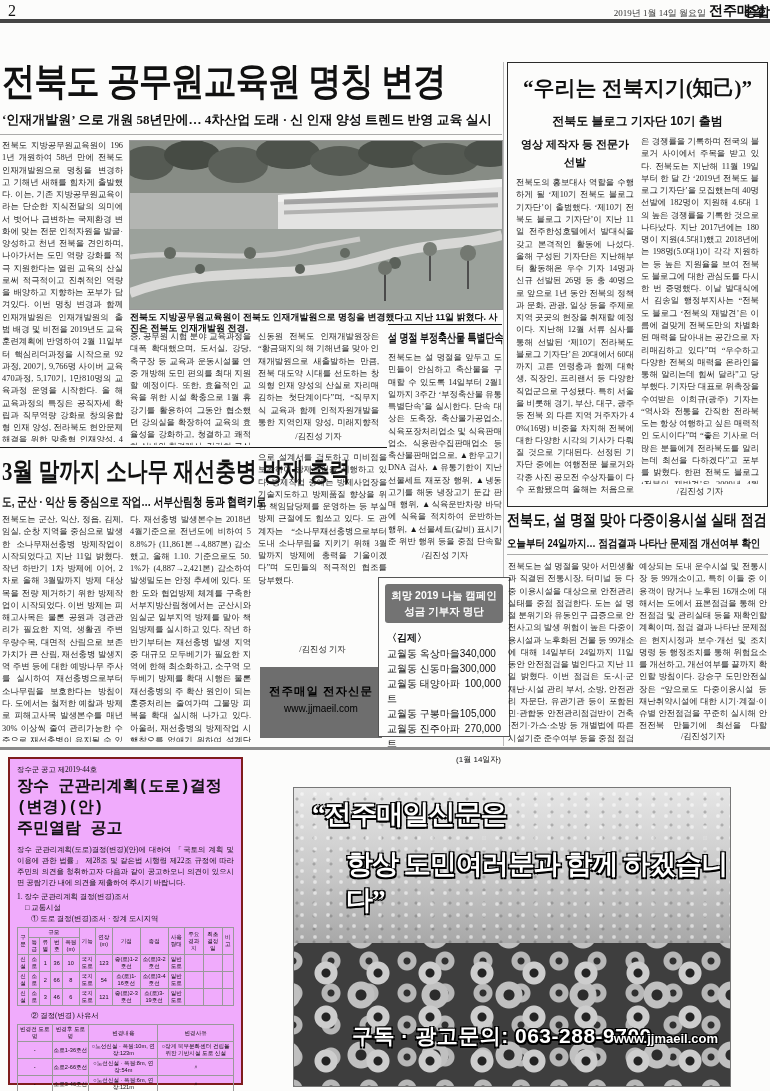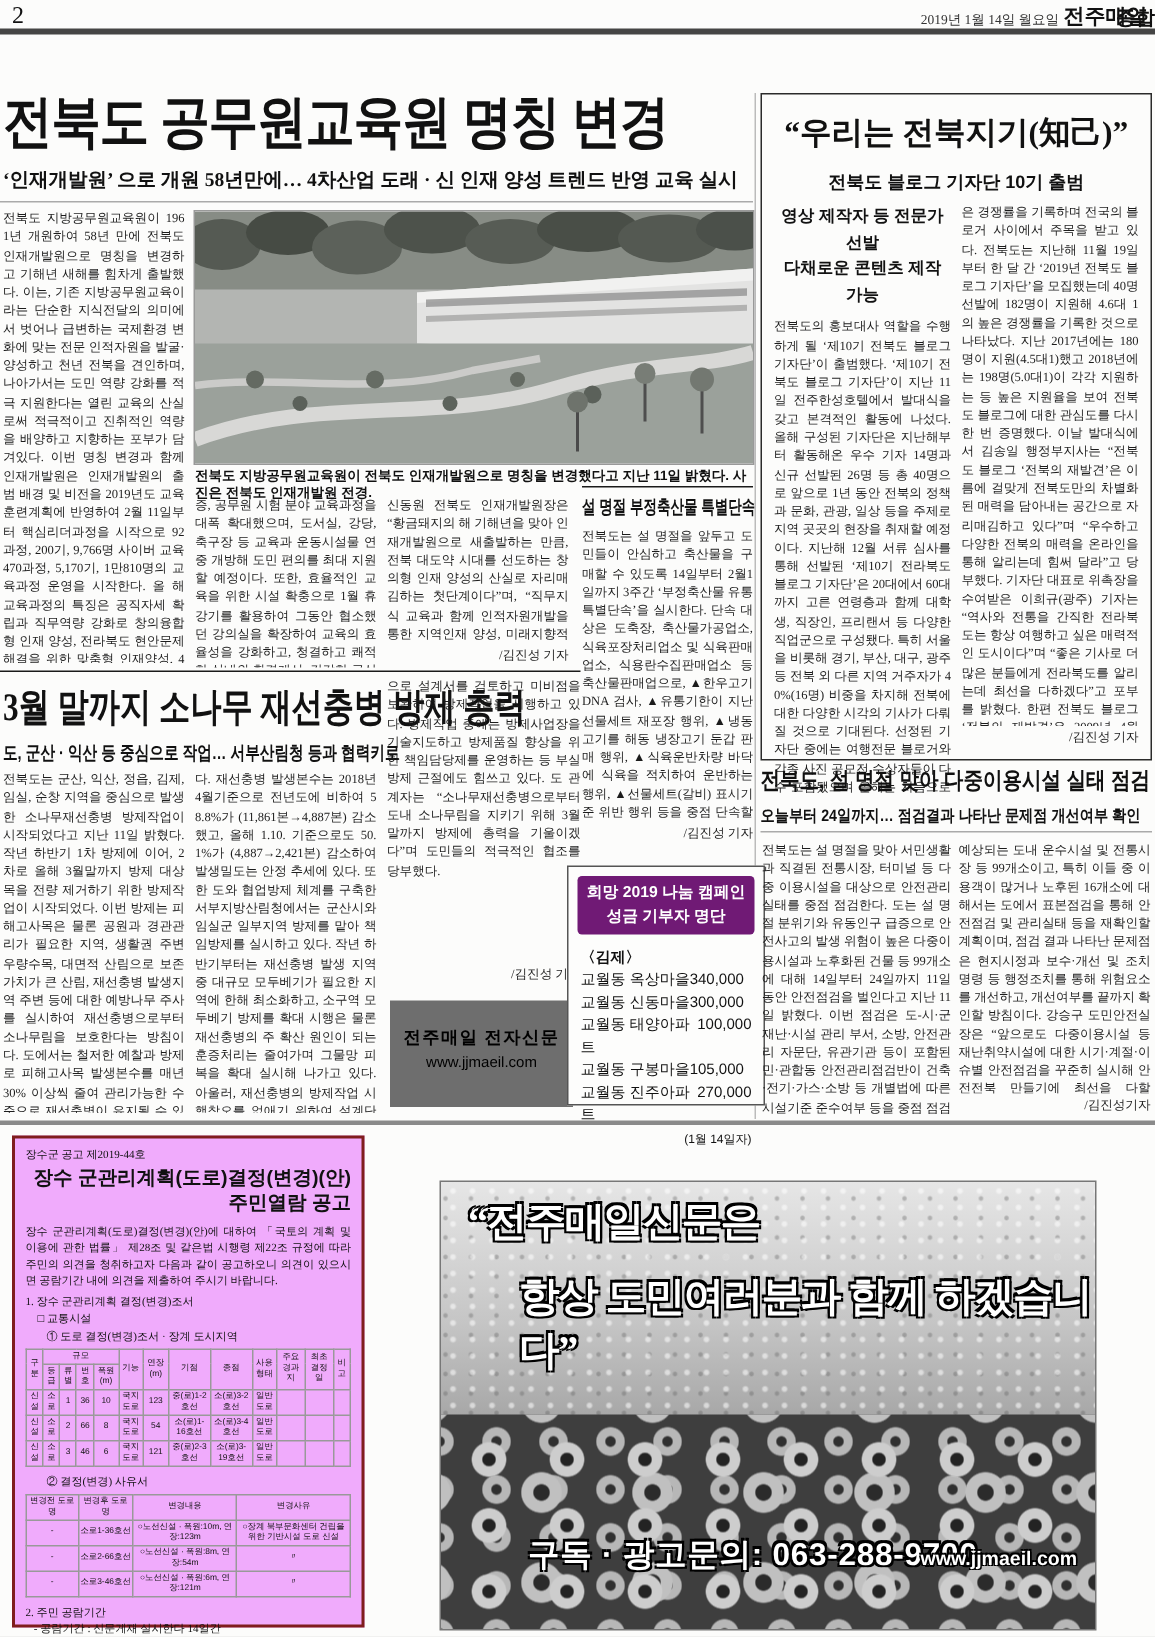--- a/index.html
+++ b/index.html
@@ -3,37 +3,37 @@
 <meta charset="utf-8">
 <style>
   html,body{margin:0;padding:0;background:#e9e9e7;}
   .page{position:relative;width:770px;height:1091px;background:#fcfcfb;margin:0 auto;
         font-family:"Liberation Serif","DejaVu Serif",serif;color:#111;overflow:hidden;}
   .abs{position:absolute;}
   .sans{font-family:"Liberation Sans","DejaVu Sans",sans-serif;}
   .b{font-weight:bold;}
   .jt{text-align:justify;word-break:break-all;overflow:hidden;}
   .body-txt{font-size:8.4px;line-height:1.46;color:#1c1c1c;}
-  .byline{text-align:right;font-size:8.4px;margin-top:2px;color:#1c1c1c;}
+  .byline{text-align:center;font-size:8.4px;margin-top:2px;color:#1c1c1c;}
   .nowrap{white-space:nowrap;}
   .sx87{transform:scaleX(.87);transform-origin:0 50%;}
   .sx80{transform:scaleX(.80);transform-origin:0 50%;}
   .sx78{transform:scaleX(.78);transform-origin:0 50%;}
   .sx72{transform:scaleX(.72);transform-origin:0 50%;}
   .sx84{transform:scaleX(.84);transform-origin:0 50%;}
   .sx86{transform:scaleX(.86);transform-origin:0 50%;}
   .rule{background:#1a1a1a;height:1px;}
   .rule-lt{background:#aaa;height:1px;}
   
   .hdr-bar{top:19px;left:0;right:0;height:4px;background:#454545;}
   
   .blogbox{left:507px;top:62px;width:259px;height:443px;border:1px solid #2b2b2b;background:#fcfcfb;}
   
   .donbox{left:378px;top:577px;width:130px;height:158px;border:1px solid #555;background:#fdfdfc;}
-  .donband{margin:6px 6px 5px 6px;background:#701a75;border-radius:3px;color:#fff;
+  .donband{margin:6px 6px 5px 6px;background:#737373;border-radius:3px;color:#fff;
            text-align:center;font-size:10.5px;line-height:1.55;padding:3px 0;}
   .donrow{display:flex;justify-content:flex-start;padding:0 8px;font-size:10px;line-height:1.5;}
   
   .epaper{left:260px;top:667px;width:122px;height:71px;background:#6e6e6e;color:#000000;text-align:center;}
   
   .notice{left:8px;top:757px;width:235px;height:328px;border:2px solid #7f1d1d;box-sizing:border-box;
           padding:5px 7px;background:#f0abfc;}
   .notice .small{font-size:7.4px;line-height:1.5;}
   .ntable{width:100%;border-collapse:collapse;margin:3px 0 4px 0;}
   .ntable th,.ntable td{border:1px solid #999;font-size:5.6px;line-height:1.25;padding:1px;
@@ -131,21 +131,20 @@
     <div class="byline">/김진성 기자</div>
   </div>
 
   <div class="abs" style="left:503px;top:62px;width:1px;height:684px;background:#bbb;"></div>
 
   <div class="abs blogbox">
     <div class="abs b" style="left:0;right:0;top:11px;text-align:center;font-size:21px;">“우리는 전북지기(知己)”</div>
     <div class="abs sans b" style="left:0;right:0;top:50px;text-align:center;font-size:12px;">전북도 블로그 기자단 10기 출범</div>
     <div class="abs" style="left:8px;top:73px;width:118px;height:362px;">
       <div class="deck">영상 제작자 등 전문가 선발</div>
-      <div class="deck">다채로운 콘텐츠 제작 가능</div>
       <div class="jt body-txt" style="margin-top:6px;height:318px;">전북도의 홍보대사 역할을 수행하게 될 ‘제10기 전북도 블로그 기자단’이 출범했다. ‘제10기 전북도 블로그 기자단’이 지난 11일 전주한성호텔에서 발대식을 갖고 본격적인 활동에 나섰다. 올해 구성된 기자단은 지난해부터 활동해온 우수 기자 14명과 신규 선발된 26명 등 총 40명으로 앞으로 1년 동안 전북의 정책과 문화, 관광, 일상 등을 주제로 지역 곳곳의 현장을 취재할 예정이다. 지난해 12월 서류 심사를 통해 선발된 ‘제10기 전라북도 블로그 기자단’은 20대에서 60대까지 고른 연령층과 함께 대학생, 직장인, 프리랜서 등 다양한 직업군으로 구성됐다. 특히 서울을 비롯해 경기, 부산, 대구, 광주 등 전북 외 다른 지역 거주자가 40%(16명) 비중을 차지해 전북에 대한 다양한 시각의 기사가 다뤄질 것으로 기대된다. 선정된 기자단 중에는 여행전문 블로거와 각종 사진 공모전 수상자들이 다수 포함됐으며 올해는 처음으로 영상, 일러스트 제작자 등 전문가들이 선발돼 한층 다양한 분야의 신규콘텐츠 제작이 가능해질 전망이다. 전북도 블로그 기자단은 해마다 높</div>
     </div>
     <div class="abs" style="left:133px;top:73px;width:118px;height:362px;">
       <div class="jt body-txt" style="height:348px;">은 경쟁률을 기록하며 전국의 블로거 사이에서 주목을 받고 있다. 전북도는 지난해 11월 19일부터 한 달 간 ‘2019년 전북도 블로그 기자단’을 모집했는데 40명 선발에 182명이 지원해 4.6대 1의 높은 경쟁률을 기록한 것으로 나타났다. 지난 2017년에는 180명이 지원(4.5대1)했고 2018년에는 198명(5.0대1)이 각각 지원하는 등 높은 지원율을 보여 전북도 블로그에 대한 관심도를 다시 한 번 증명했다. 이날 발대식에서 김송일 행정부지사는 “전북도 블로그 ‘전북의 재발견’은 이름에 걸맞게 전북도만의 차별화된 매력을 담아내는 공간으로 자리매김하고 있다”며 “우수하고 다양한 전북의 매력을 온라인을 통해 알리는데 힘써 달라”고 당부했다. 기자단 대표로 위촉장을 수여받은 이희규(광주) 기자는 “역사와 전통을 간직한 전라북도는 항상 여행하고 싶은 매력적인 도시이다”며 “좋은 기사로 더 많은 분들에게 전라북도를 알리는데 최선을 다하겠다”고 포부를 밝혔다. 한편 전북도 블로그 ‘전북의 재발견’은 2009년 4월 개설돼 올해 1월 10년만에 누적방문자 1천만명을 돌파했으며 (사)한국블로그산업협회가 주최한 대한민국 블로그 어워드에서 광역지자체 분야 6회 연속 수상을 기록했다.</div>
       <div class="byline">/김진성 기자</div>
     </div>
   </div>
 
   <div class="abs rule" style="left:0;top:447px;width:387px;"></div>
   <div class="abs b nowrap sx80" style="left:2px;top:454px;font-size:26px;font-family:'Liberation Serif',serif;">3월 말까지 소나무 재선충병 방제 총력</div>
@@ -197,21 +196,21 @@
   <div class="abs jt body-txt" style="left:508px;top:561px;width:126px;height:184px;">전북도는 설 명절을 맞아 서민생활과 직결된 전통시장, 터미널 등 다중 이용시설을 대상으로 안전관리실태를 중점 점검한다. 도는 설 명절 분위기와 유동인구 급증으로 안전사고의 발생 위험이 높은 다중이용시설과 노후화된 건물 등 99개소에 대해 14일부터 24일까지 11일 동안 안전점검을 벌인다고 지난 11일 밝혔다. 이번 점검은 도-시·군 재난·시설 관리 부서, 소방, 안전관리 자문단, 유관기관 등이 포함된 민·관합동 안전관리점검반이 건축·전기·가스·소방 등 개별법에 따른 시설기준 준수여부 등을 중점 점검한다. 점검대상은 재난 시 대규모 피해가</div>
   <div class="abs" style="left:639px;top:561px;width:128px;height:184px;">
     <div class="jt body-txt" style="height:168px;">예상되는 도내 운수시설 및 전통시장 등 99개소이고, 특히 이들 중 이용객이 많거나 노후된 16개소에 대해서는 도에서 표본점검을 통해 안전점검 및 관리실태 등을 재확인할 계획이며, 점검 결과 나타난 문제점은 현지시정과 보수·개선 및 조치명령 등 행정조치를 통해 위험요소를 개선하고, 개선여부를 끝까지 확인할 방침이다. 강승구 도민안전실장은 “앞으로도 다중이용시설 등 재난취약시설에 대한 시기·계절·이슈별 안전점검을 꾸준히 실시해 안전전북 만들기에 최선을 다할 것”이라고 밝히며, 도민들이 안전점검에 적극 협조해 줄 것을 당부했다.</div>
     <div class="byline">/김진성기자</div>
   </div>
 
   <div class="abs" style="left:0;top:747px;width:770px;height:3px;background:#8a8a8a;"></div>
 
   <div class="abs notice">
     <div class="small">장수군 공고 제2019-44호</div>
-    <div class="sans b" style="text-align:right;font-size:13px;line-height:1.3;margin:2px 0 4px 0;">
+    <div class="sans b" style="text-align:left;font-size:16px;line-height:1.3;margin:2px 0 4px 0;font-family:Liberation Mono, monospace;">
       <div>장수 군관리계획(도로)결정(변경)(안)</div>
       <div>주민열람 공고</div>
     </div>
     <div class="small jt">장수 군관리계획(도로)결정(변경)(안)에 대하여 「국토의 계획 및 이용에 관한 법률」 제28조 및 같은법 시행령 제22조 규정에 따라 주민의 의견을 청취하고자 다음과 같이 공고하오니 의견이 있으시면 공람기간 내에 의견을 제출하여 주시기 바랍니다.</div>
     <div class="small" style="margin-top:3px;">1. 장수 군관리계획 결정(변경)조서</div>
     <div class="small" style="padding-left:8px;">□ 교통시설</div>
     <div class="small" style="padding-left:14px;">① 도로 결정(변경)조서 · 장계 도시지역</div>
     <table class="ntable">
       <thead>
         <tr>

